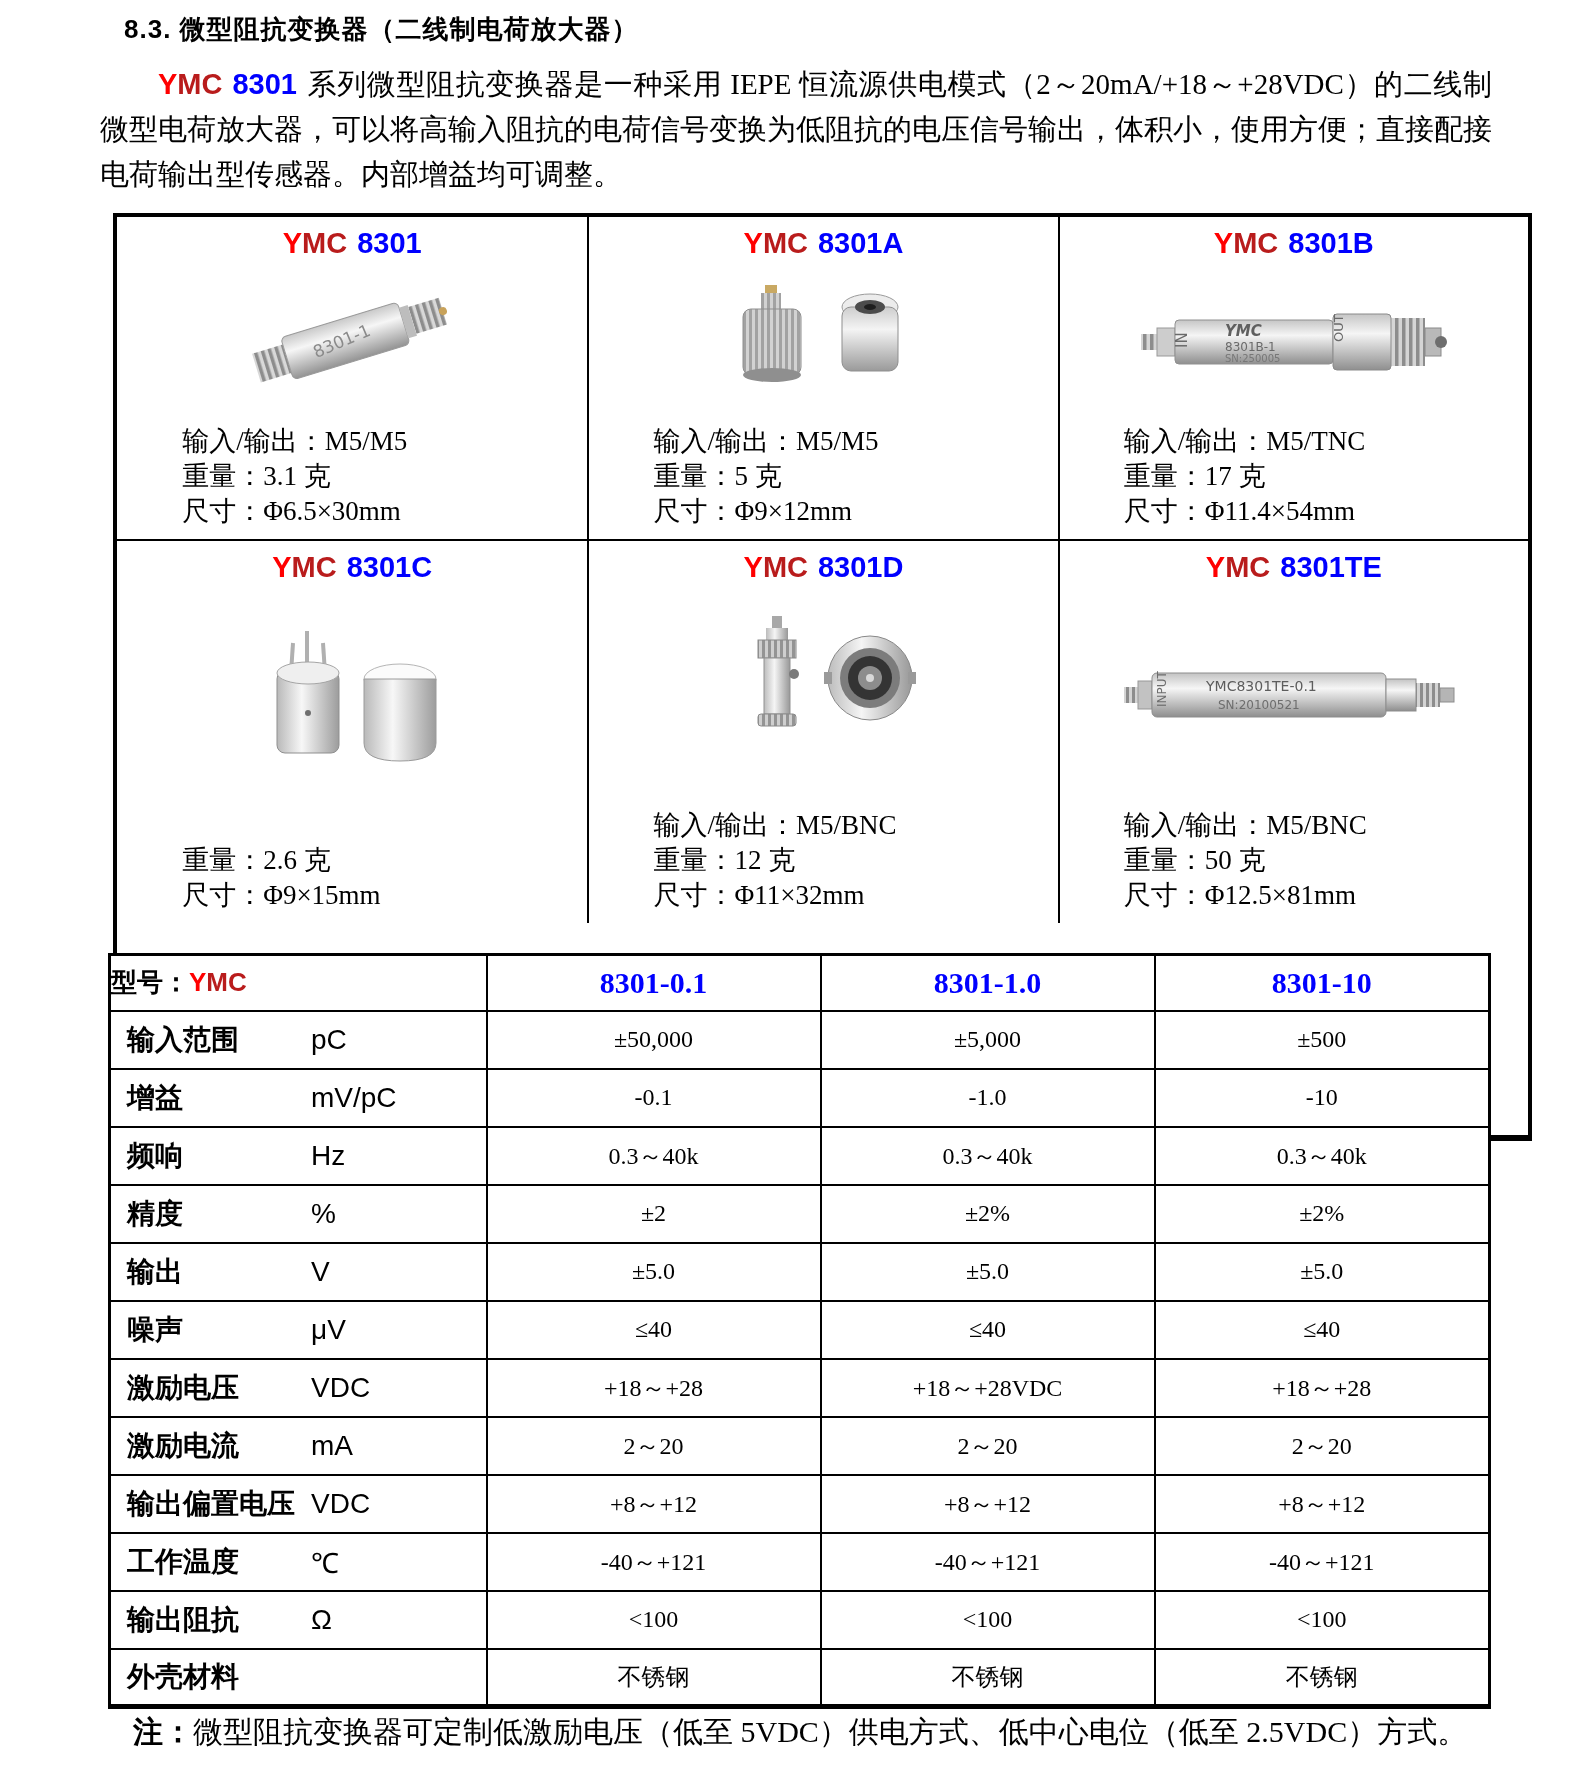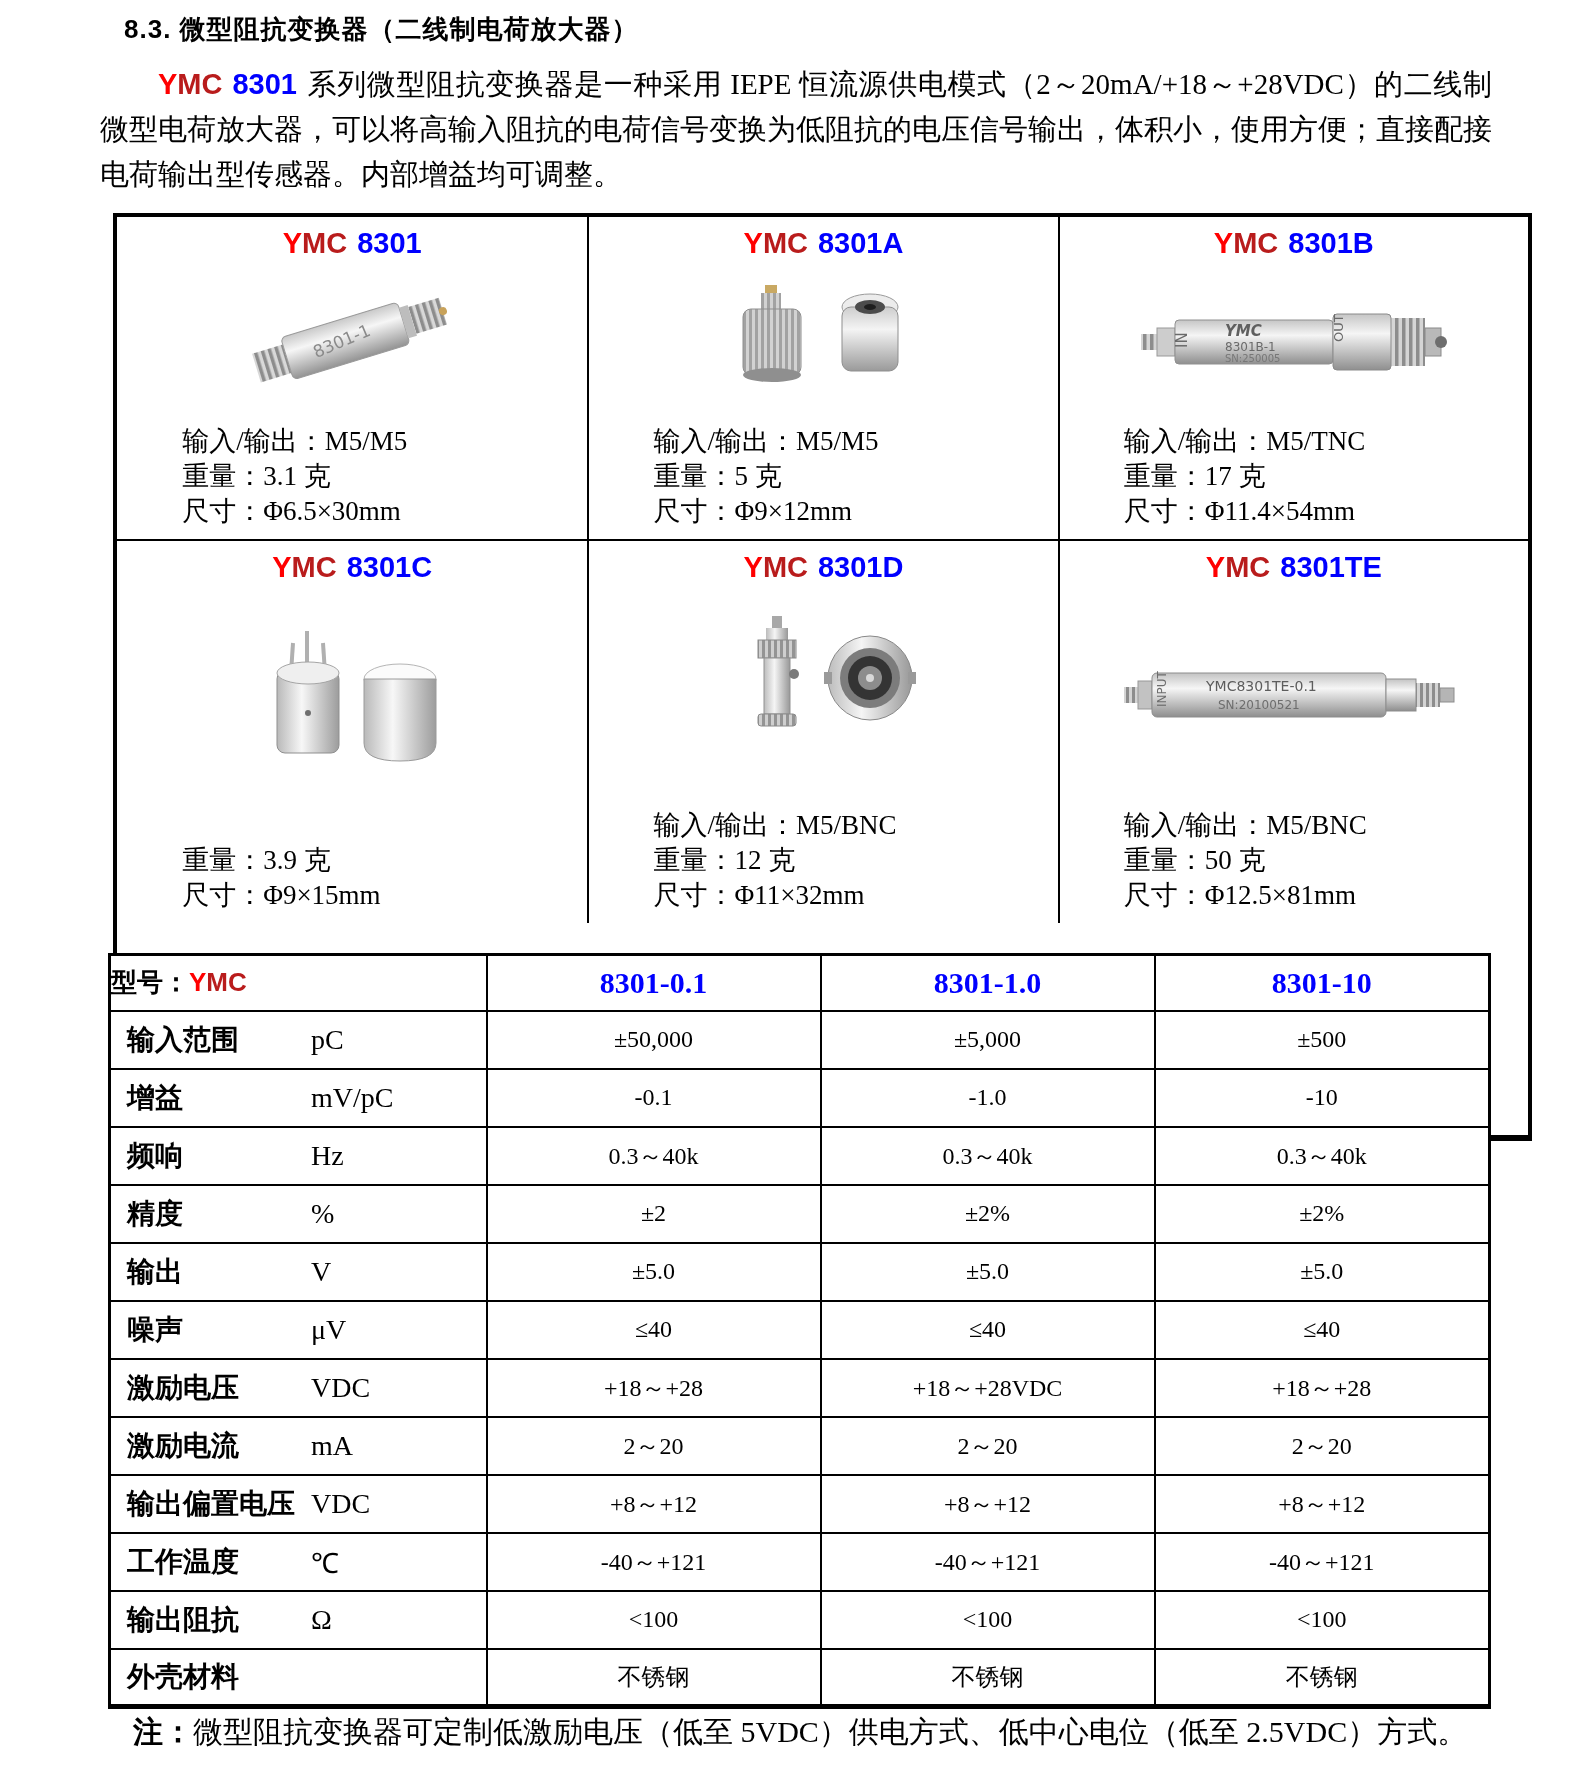--- a/index.html
+++ b/index.html
@@ -22,21 +22,21 @@
   .pmodel{font-family:"Liberation Sans","DejaVu Sans",sans-serif;font-weight:700;font-size:29px;flex:0 0 auto}
   .pphoto{flex:1 1 auto;display:flex;align-items:center;justify-content:center}
   .pspecs{flex:0 0 auto;width:340px;text-align:left;font-size:27px;line-height:35px;padding-bottom:4px}
 
   
   table.spec{position:absolute;left:108px;top:953px;width:1380px;border-collapse:collapse;table-layout:fixed;background:#fff}
   table.spec{border:3px solid #000;border-bottom-width:5px}
   table.spec td{border:2px solid #000;vertical-align:middle}
   td.lc{position:relative;padding-left:16px;height:58px}
   .rlabel{font-family:"Liberation Sans","DejaVu Sans",sans-serif;font-weight:700;font-size:28px}
-  .runit{position:absolute;left:200px;top:50%;transform:translateY(-50%);font-family:Liberation Serif, serif;font-size:28px}
+  .runit{position:absolute;left:200px;top:50%;transform:translateY(-50%);font-family:Liberation Sans, sans-serif;font-size:28px}
   td.val{text-align:center;font-size:24px;height:58px}
   tr.hrow td{height:56px}
   td.hmodel{text-align:center;color:#0000ff;font-family:Liberation Serif, serif;font-weight:700;font-size:30px}
   td.hlabel{text-align:left;font-family:"Liberation Sans","DejaVu Sans",sans-serif;font-weight:700;font-size:26px;padding-left:0}
 
   .note{position:absolute;left:133px;top:1712px;font-size:30px;white-space:nowrap}
   .note .nlabel{font-family:"Liberation Sans","DejaVu Sans",sans-serif;font-weight:700}
 
   svg text{font-family:"DejaVu Sans",sans-serif}
 </style>
@@ -168,21 +168,21 @@
           <line x1="86" y1="22" x2="88" y2="52"></line>
         </g>
         <rect x="40" y="50" width="62" height="82" rx="8" fill="url(#m4)" stroke="#8f8f8f"></rect>
         <ellipse cx="71" cy="52" rx="31" ry="11" fill="#efefef" stroke="#a5a5a5"></ellipse>
         <circle cx="71" cy="92" r="3" fill="#6f6f6f"></circle>
         <ellipse cx="163" cy="58" rx="36" ry="15" fill="#fbfbfb" stroke="#b5b5b5"></ellipse>
         <path d="M127 58 L127 122 Q127 140 163 140 Q199 140 199 122 L199 58 Z" fill="url(#m4)" stroke="#9a9a9a"></path>
       </svg>
     </div>
     <div class="pspecs">
-      <div>重量：3.9 克</div>
+      <div>重量：2.6 克</div>
       <div>尺寸：Φ9×15mm</div>
     </div>
   </div>
 
   <div class="pcell r2 c2">
     <div class="pmodel"><span class="by">Y</span><span class="bm">MC</span><span class="bnum">8301D</span></div>
     <div class="pphoto">
       <svg width="230" height="185" viewBox="0 0 230 185">
         <defs>
           <linearGradient id="m5" x1="0" y1="0" x2="1" y2="0">

